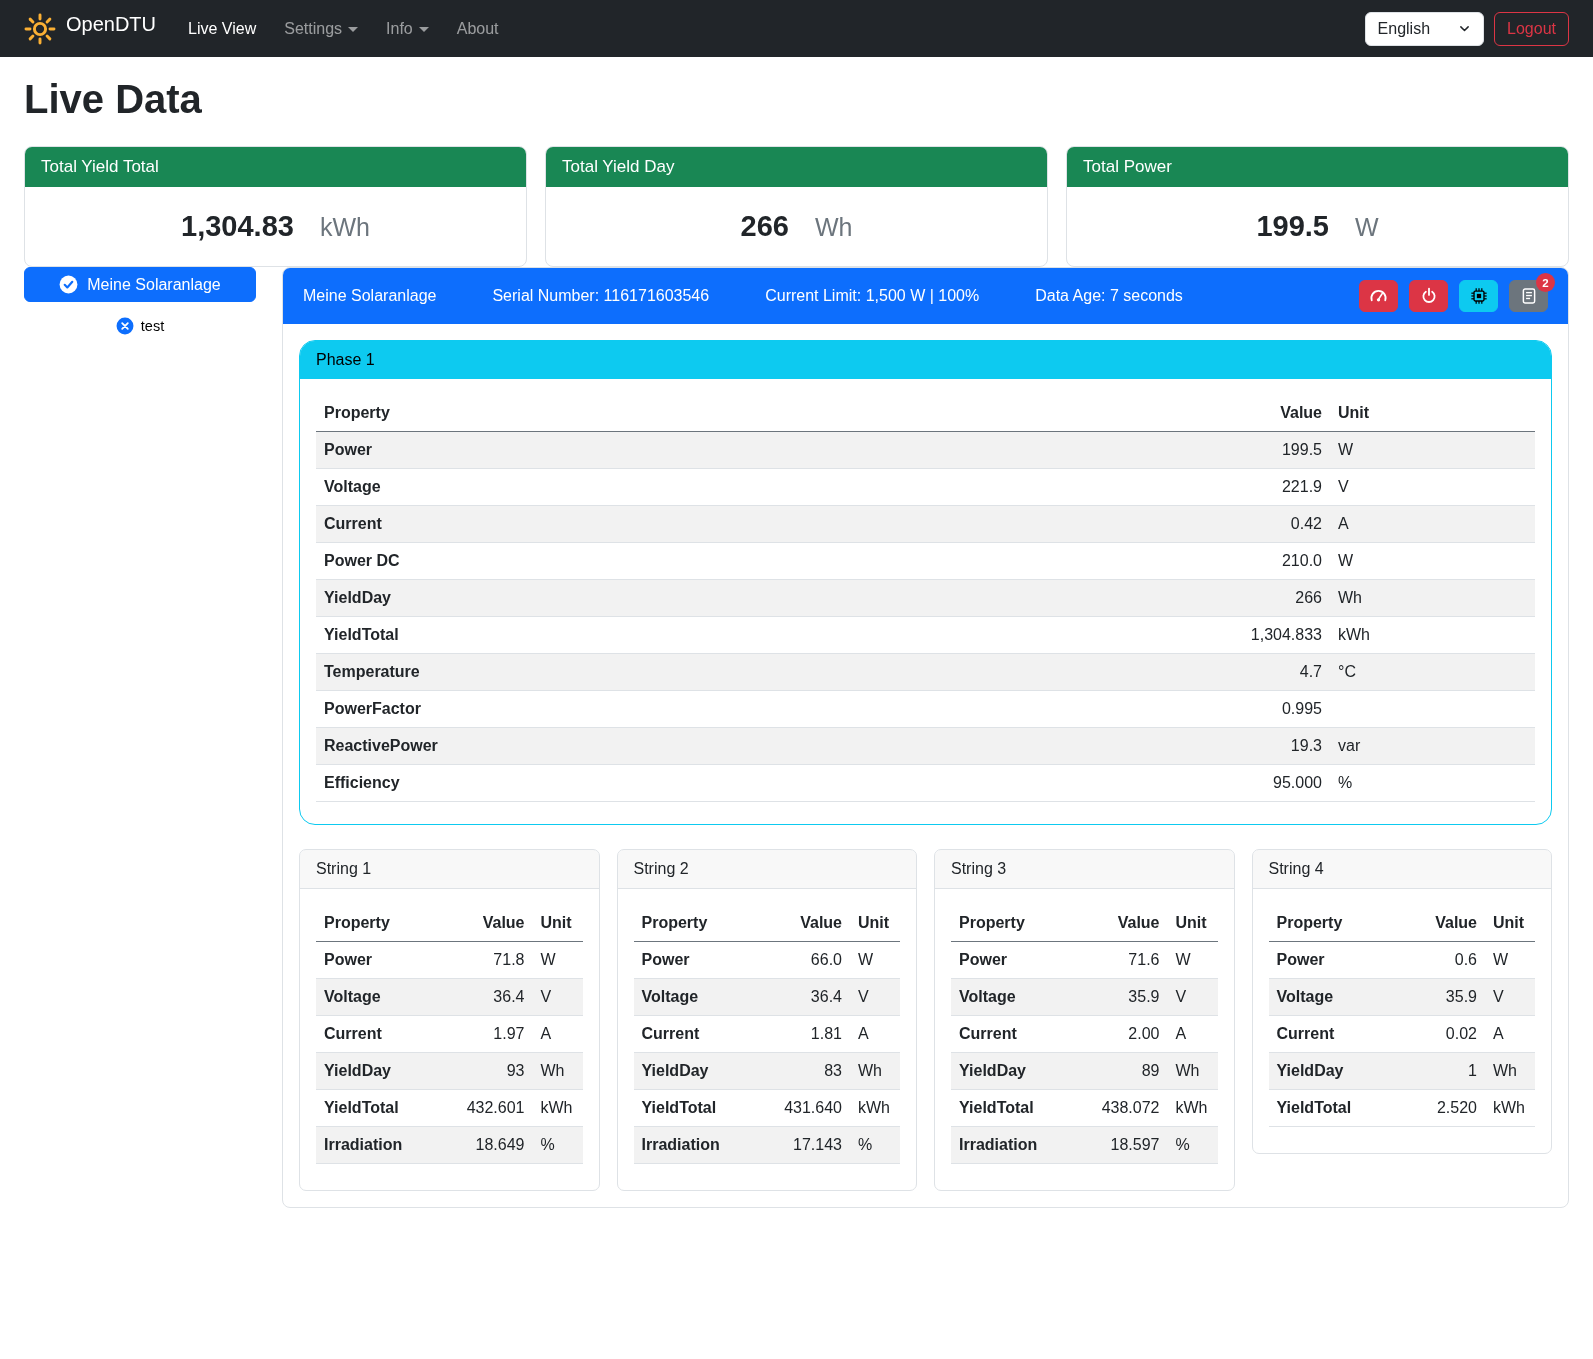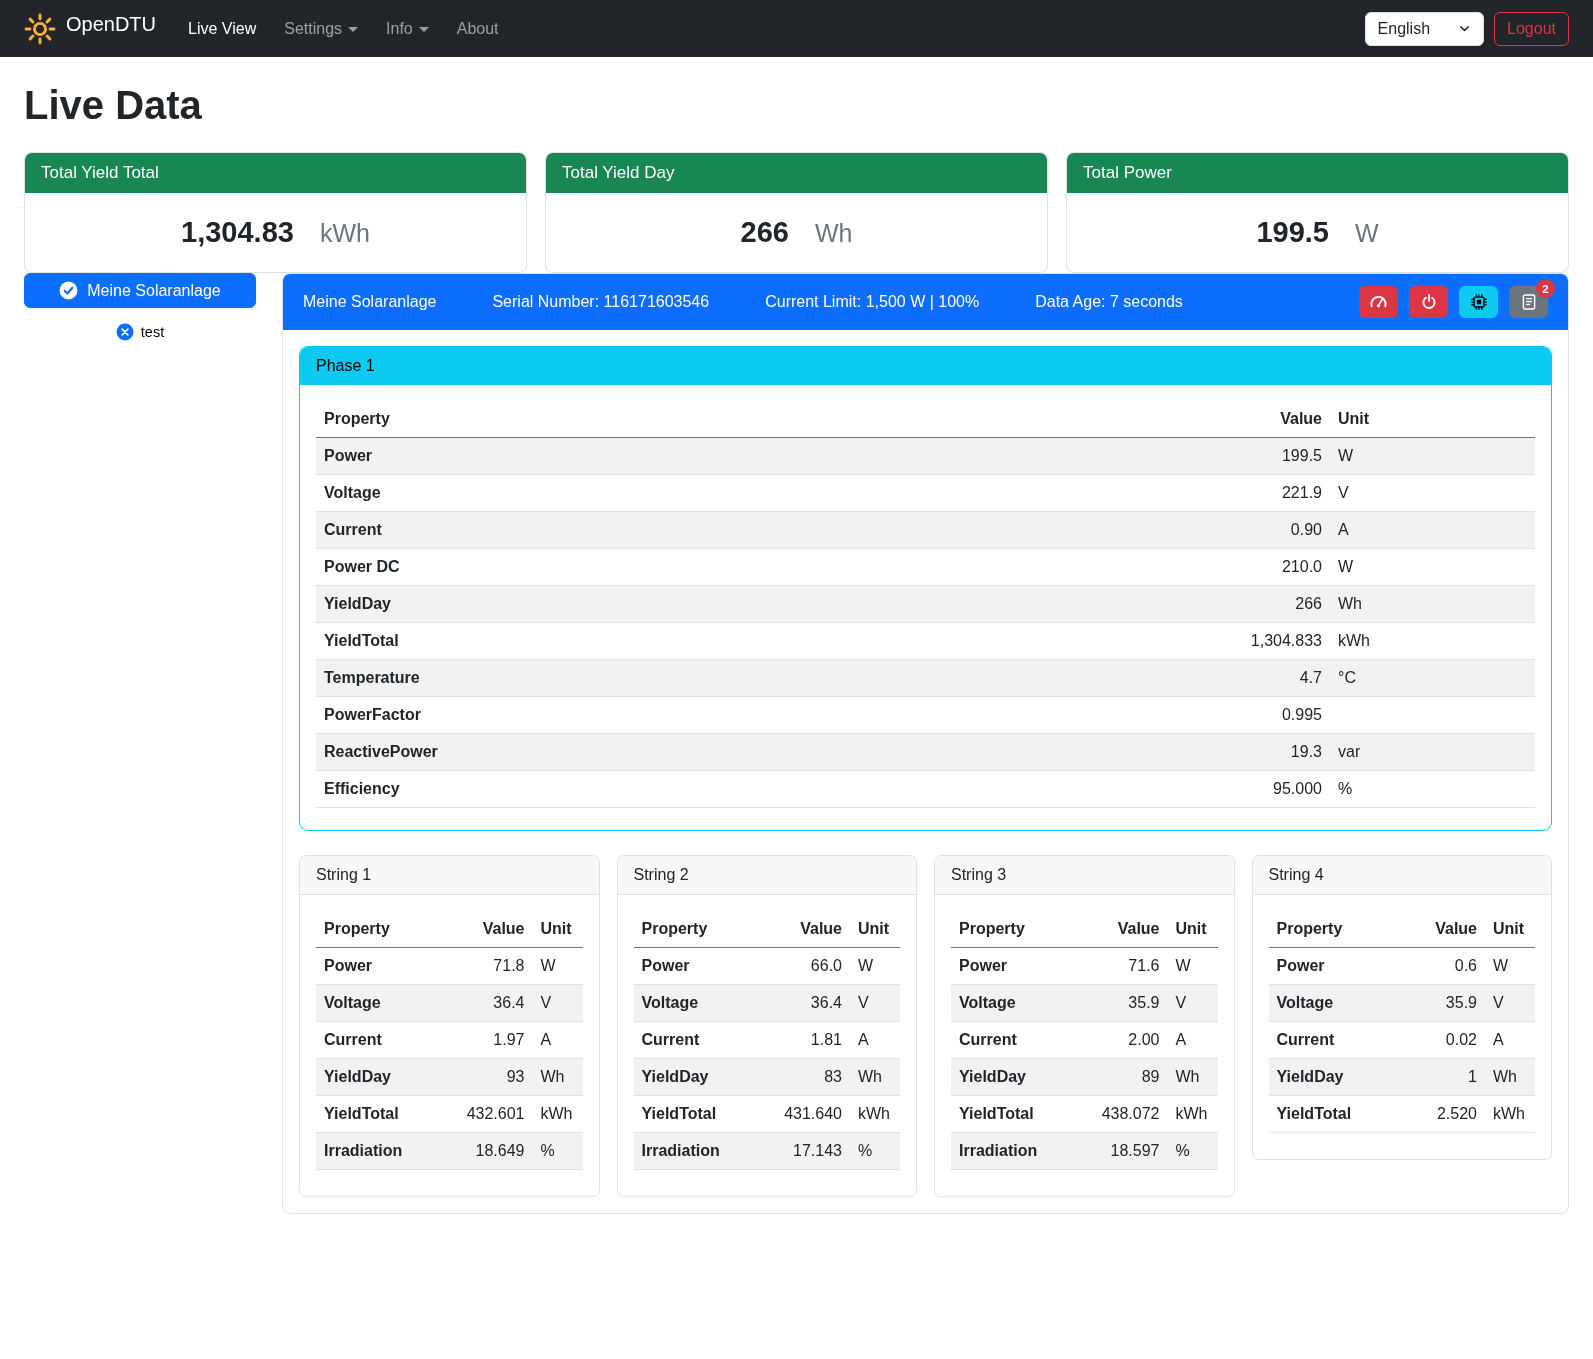--- a/index.html
+++ b/index.html
@@ -42,21 +42,21 @@
     background: #fff; color: #212529;
     border: 1px solid #dee2e6; border-radius: 6px;
     padding: 7px 12px; cursor: pointer;
   }
   .logout-btn {
     background: transparent; border: 1px solid #dc3545; color: #dc3545;
     border-radius: 6px; padding: 7px 12px; font-size: 16px; cursor: pointer;
   }
 
   
-  .container { padding: 8px 24px 20px; }
+  .container { padding: 2px 24px 20px; }
   .page-title { font-size: 40px; font-weight: 600; margin: 18px 0 24px; }
 
   
   .summary-row { display: flex; gap: 18px; }
   .summary-card { flex: 1; border: 1px solid #dee2e6; border-radius: 8px; background: #fff; overflow: hidden; }
   .summary-card-header { background: #198754; color: #fff; padding: 10px 16px; font-size: 17px; }
   .summary-card-body { display: flex; align-items: baseline; justify-content: center; gap: 26px; padding: 23px 16px; }
   .big-value { font-size: 29px; font-weight: 700; }
   .big-unit { font-size: 25px; color: #6c757d; }
 
@@ -92,21 +92,21 @@
   .btn-secondary { background: #6c757d; border-color: #6c757d; }
   .badge {
     position: absolute; top: -8px; right: -8px;
     background: #dc3545; color: #fff; font-size: 11.5px; font-weight: 700;
     min-width: 19px; height: 19px; border-radius: 10px;
     display: flex; align-items: center; justify-content: center; padding: 0 4px;
   }
   .panel-body { padding: 16px; }
 
   
-  .phase-card { border: 1px solid #0dcaf0; border-radius: 9px; margin-bottom: 24px; overflow: hidden; }
+  .phase-card { border: 1px solid #0dcaf0; border-radius: 16px; margin-bottom: 24px; overflow: hidden; }
   .phase-header { background: #0dcaf0; color: #000; padding: 10px 16px; font-size: 16px; }
   .phase-body { padding: 16px 16px 22px; }
 
   
   table.data-table { width: 100%; border-collapse: collapse; }
   .data-table th, .data-table td {
     text-align: left; padding: 9px 8px;
     border-bottom: 1px solid #dee2e6; font-size: 16px;
   }
   .data-table thead th { border-bottom-color: #6c757d; }
@@ -305,21 +305,21 @@
                     <td class="num">199.5</td>
                     <td>W</td>
                   </tr>
                   <tr>
                     <th>Voltage</th>
                     <td class="num">221.9</td>
                     <td>V</td>
                   </tr>
                   <tr>
                     <th>Current</th>
-                    <td class="num">0.90</td>
+                    <td class="num">0.42</td>
                     <td>A</td>
                   </tr>
                   <tr>
                     <th>Power DC</th>
                     <td class="num">210.0</td>
                     <td>W</td>
                   </tr>
                   <tr>
                     <th>YieldDay</th>
                     <td class="num">266</td>

